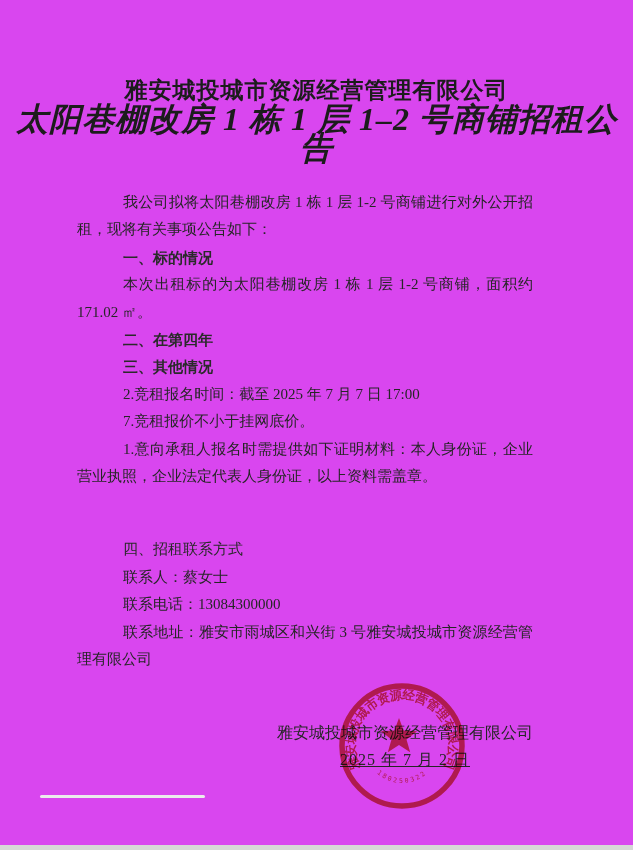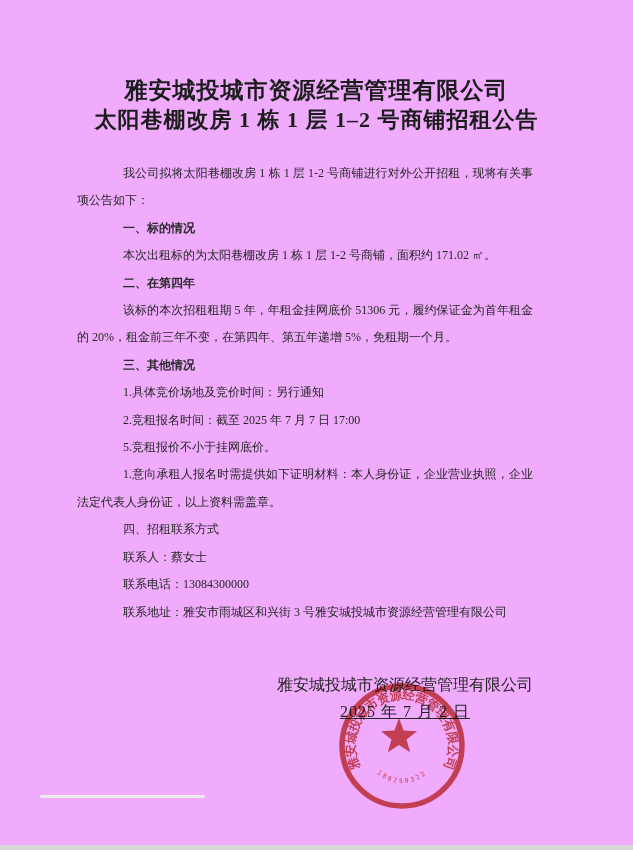--- a/index.html
+++ b/index.html
@@ -4,51 +4,52 @@
 <style>
   html, body { margin: 0; padding: 0; }
   body {
     width: 633px; height: 850px;
     background: #e9e9e9;
     font-family: "Liberation Serif", "DejaVu Serif", serif;
   }
   .page {
     position: relative;
     width: 633px; height: 850px;
-    background: #f0abfc;
+    background: #d946ef;
     overflow: hidden;
     color: #262626;
   }
   .title-block {
     padding-top: 76px;
     text-align: center;
     font-weight: bold;
     color: #1c1c1c;
     letter-spacing: 1px;
   }
   .title-line1 { display: block; font-size: 23px; line-height: 29px; }
-  .title-line2 { display: block; font-size: 22px; line-height: 29px; }
+  .title-line2 { display: block; font-size: 32px; line-height: 29px; font-style: italic; }
   .content {
     margin: 26px 100px 0 77px; 
     width: 456px;
-    font-size: 12px;
+    font-size: 15px;
     line-height: 27.4px;
     text-align: justify;
   }
   .content p { margin: 0; }
   .indent { text-indent: 46px; }
   .heading {
     font-family: "Liberation Sans", "DejaVu Sans", sans-serif;
     font-weight: bold;
     text-indent: 46px;
     color: #2a2a2a;
   }
   .heading.plain {
-    font-family: Liberation Sans, sans-serif;
+    font-family: Liberation Serif, serif;
     font-weight: normal;
+    margin-top: 46px;
   }
   .signature {
     margin-top: 45px;
     margin-left: 275px;
     width: 260px;
     text-align: center;
     font-size: 16px;
     line-height: 27px;
   }
   .signature .sig-date { line-height: 28px; letter-spacing: 1px; text-decoration: underline; }
@@ -96,26 +97,24 @@
     <span class="title-line2">太阳巷棚改房 1 栋 1 层 1–2 号商铺招租公告</span>
   </h1>
 
   <div class="content">
     <p class="indent">我公司拟将太阳巷棚改房 1 栋 1 层 1-2 号商铺进行对外公开招租，现将有关事项公告如下：</p>
 
     <p class="heading">一、标的情况</p>
     <p class="indent">本次出租标的为太阳巷棚改房 1 栋 1 层 1-2 号商铺，面积约 171.02 ㎡。</p>
 
     <p class="heading">二、在第四年</p>
-    <p class="indent">该标的本次招租租期 5 年，年租金挂网底价 51306 元，履约保证金为首年租金的 20%，租金前三年不变，在第四年、第五年递增 5%，免租期一个月。</p>
 
     <p class="heading">三、其他情况</p>
-    <p class="indent">1.具体竞价场地及竞价时间：另行通知</p>
     <p class="indent">2.竞租报名时间：截至 2025 年 7 月 7 日 17:00</p>
-    <p class="indent">5.竞租报价不小于挂网底价。</p>
+    <p class="indent">7.竞租报价不小于挂网底价。</p>
     <p class="indent">1.意向承租人报名时需提供如下证明材料：本人身份证，企业营业执照，企业法定代表人身份证，以上资料需盖章。</p>
 
     <p class="heading plain">四、招租联系方式</p>
     <p class="indent">联系人：蔡女士</p>
     <p class="indent">联系电话：13084300000</p>
     <p class="indent">联系地址：雅安市雨城区和兴街 3 号雅安城投城市资源经营管理有限公司</p>
   </div>
 
   <div class="signature">
     <div class="sig-company">雅安城投城市资源经营管理有限公司</div>

